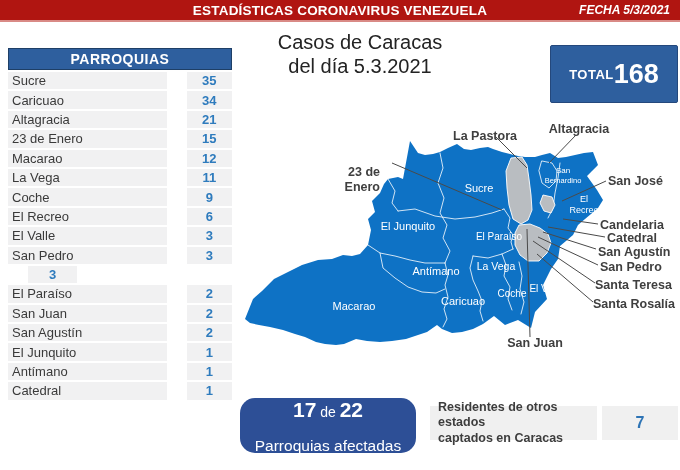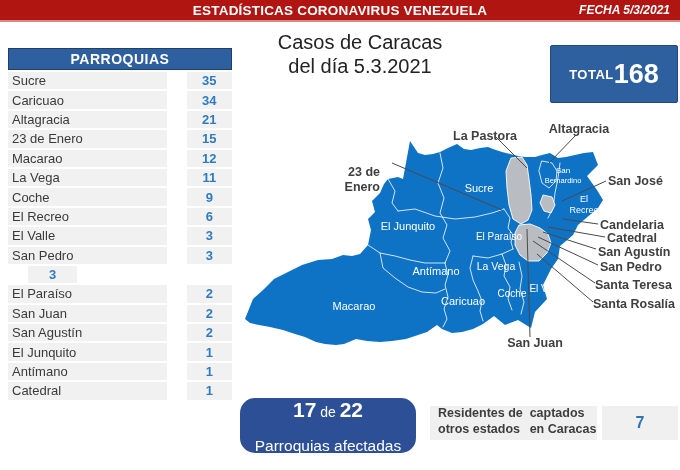--- a/index.html
+++ b/index.html
@@ -72,21 +72,21 @@
     background: #2d4f96; border-radius: 15px; color: #fff;
     display: flex; flex-direction: column; align-items: center; justify-content: space-between;
   }
   .affected-line1 { font-size: 14px; }
   .affected-line1 .big { font-size: 21px; font-weight: bold; }
   .affected-line2 { font-size: 15.5px; margin-top: 15px; }
 
   .residents-text {
     position: absolute; left: 430px; top: 406px; width: 167px; height: 34px;
     background: #f0f0f0; color: #3d3d3d; font-size: 12.5px; font-weight: 600;
-    display: flex; flex-direction: row; justify-content: center; padding-left: 8px;
+    display: flex; flex-direction: column; justify-content: center; padding-left: 8px;
     line-height: 1.25;
   }
   .residents-value {
     position: absolute; left: 602px; top: 406px; width: 76px; height: 34px;
     background: #f0f0f0; color: #2e74b5; font-weight: bold; font-size: 16px;
     display: flex; align-items: center; justify-content: center;
   }
 </style>
 </head>
 <body>

